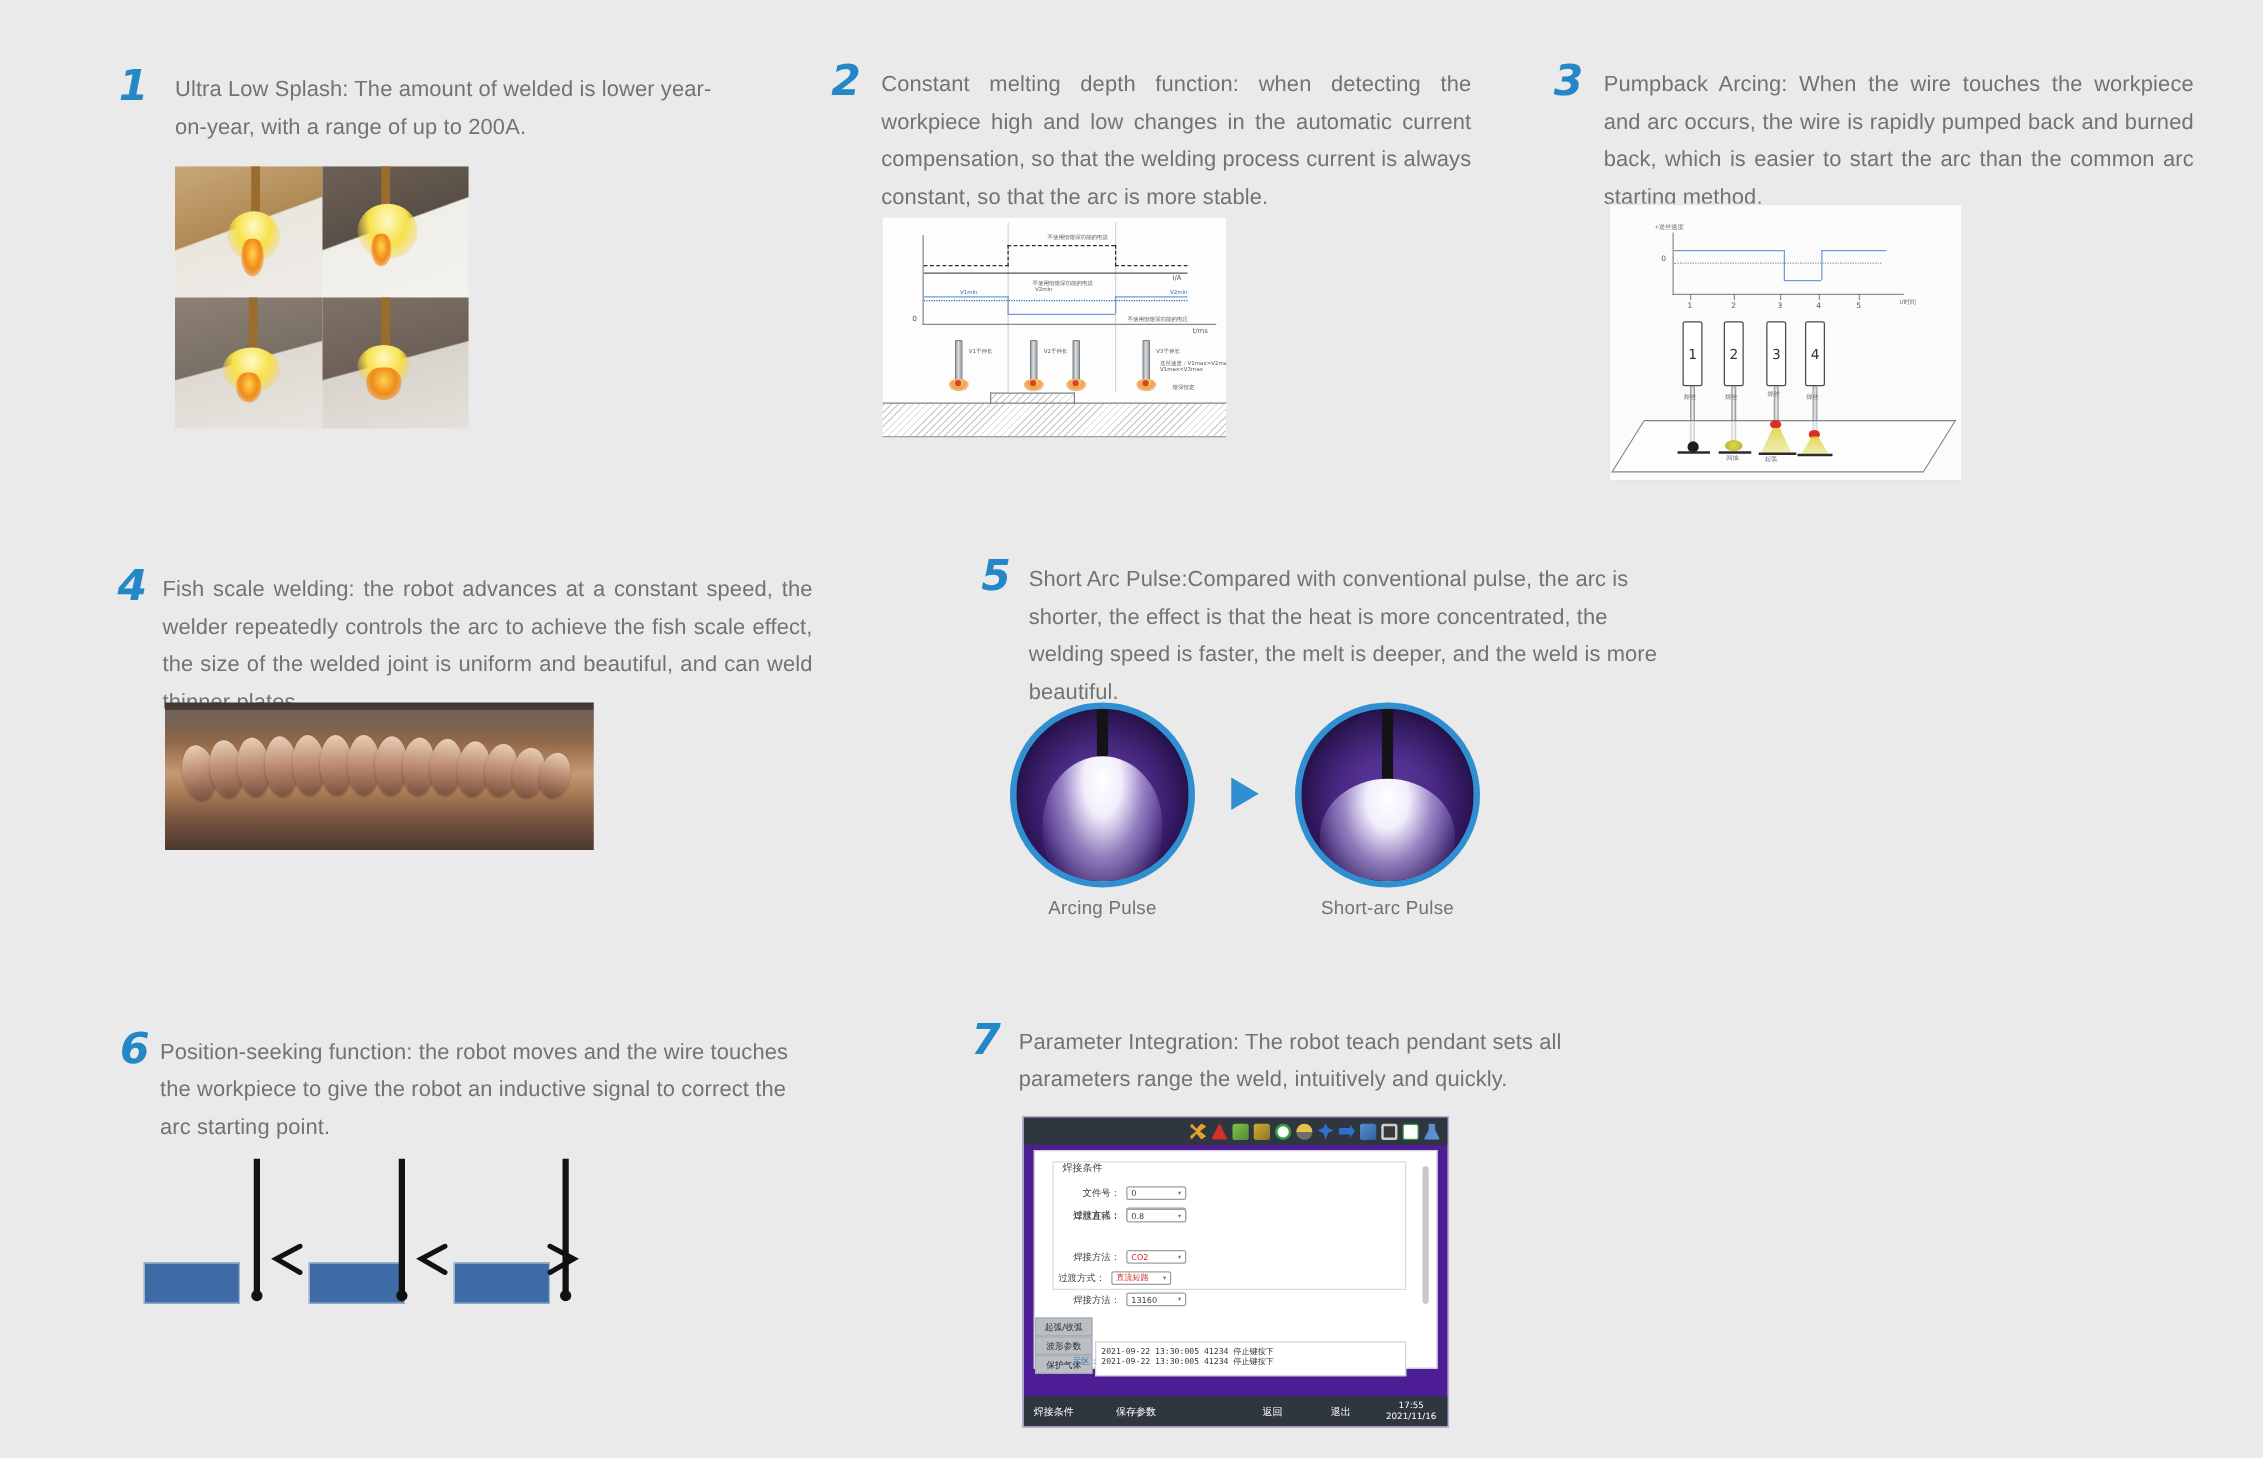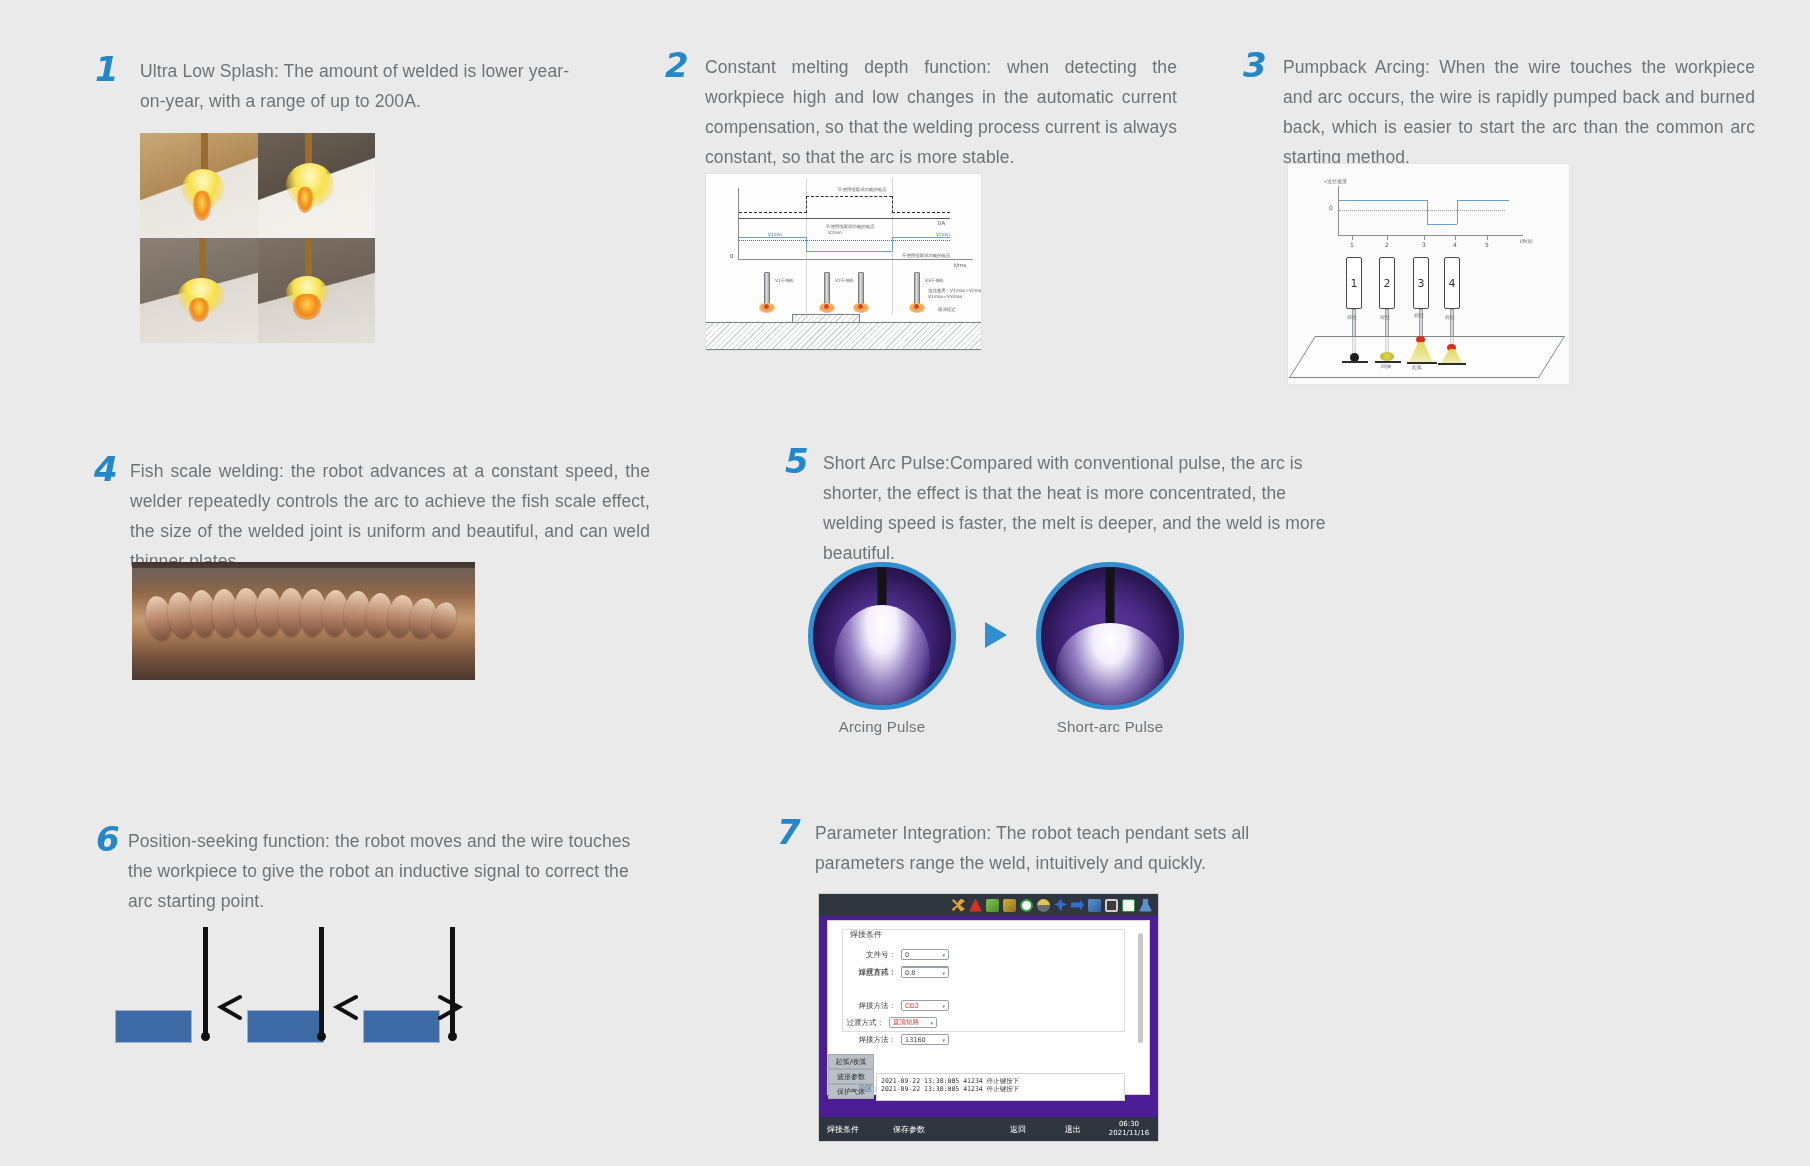--- a/index.html
+++ b/index.html
@@ -456,20 +456,20 @@
         </div>
       </div>
 
       <div class="p-bottom">
         <span class="bslot l">焊接条件</span>
         <span class="bslot">保存参数</span>
         <span class="bslot"></span>
         <span class="bslot">返回</span>
         <span class="bslot">退出</span>
         <span class="p-clock">
-          <span style="display:block;">06:30</span>
+          <span style="display:block;">17:55</span>
           <span style="display:block;">2021/11/16</span>
         </span>
       </div>
     </div>
   </div>
 
 </div>
 
 </body></html>

